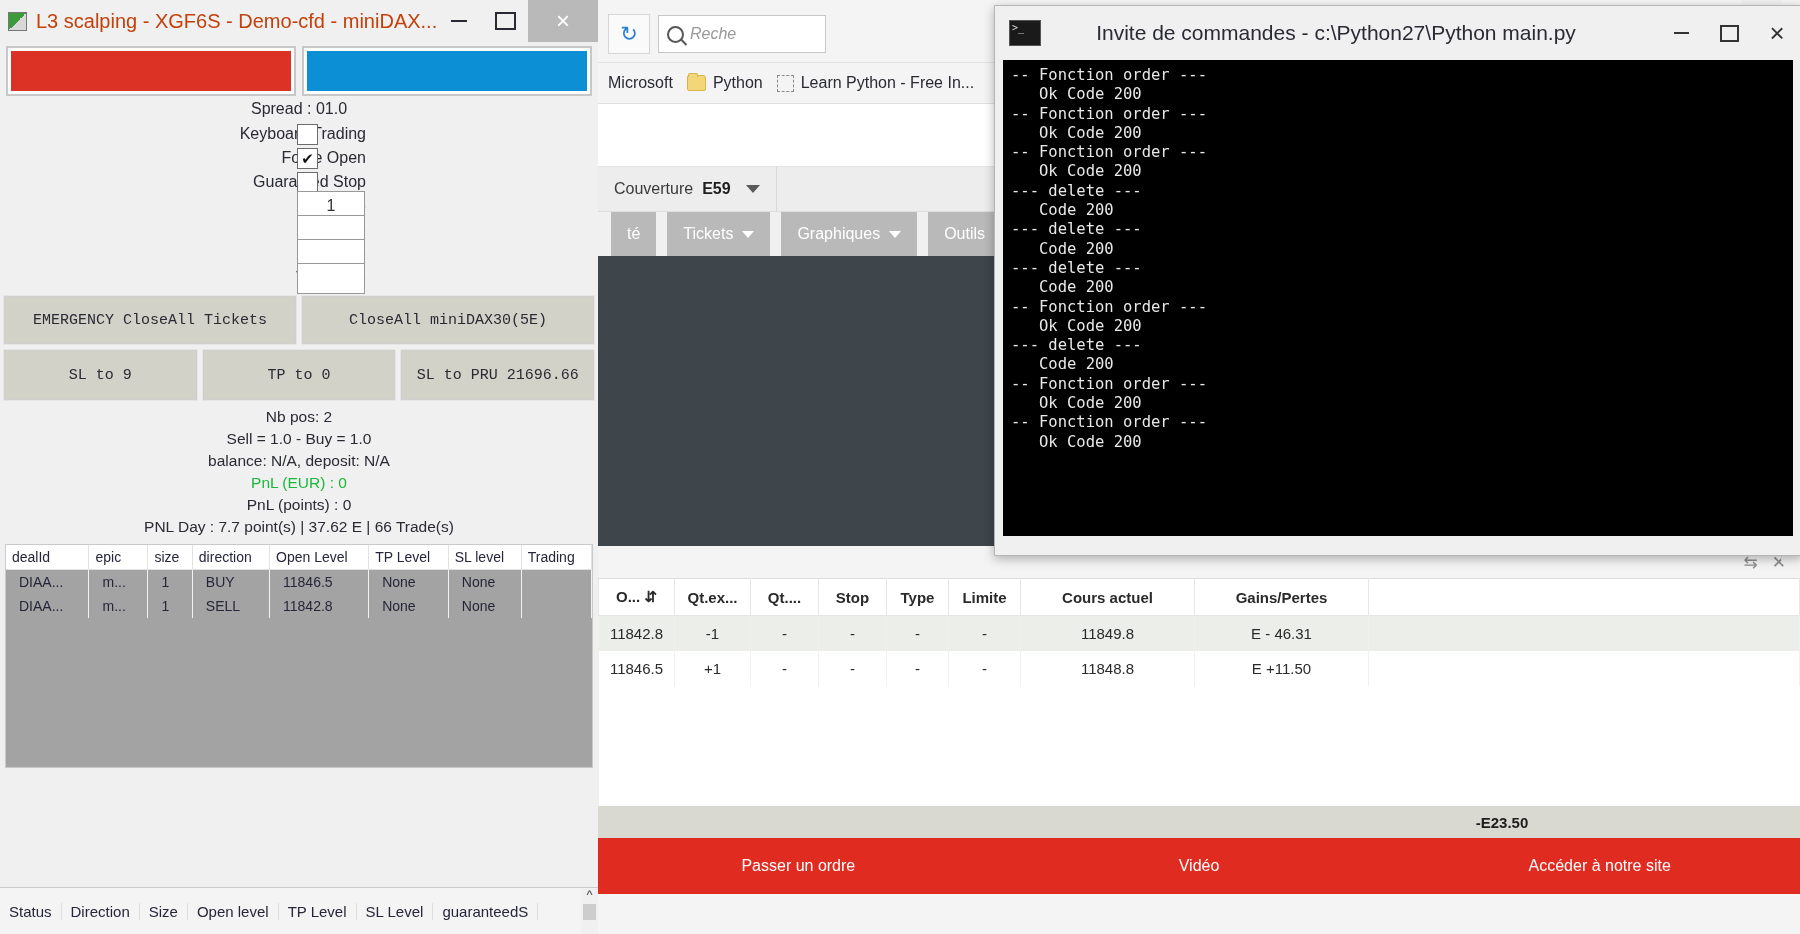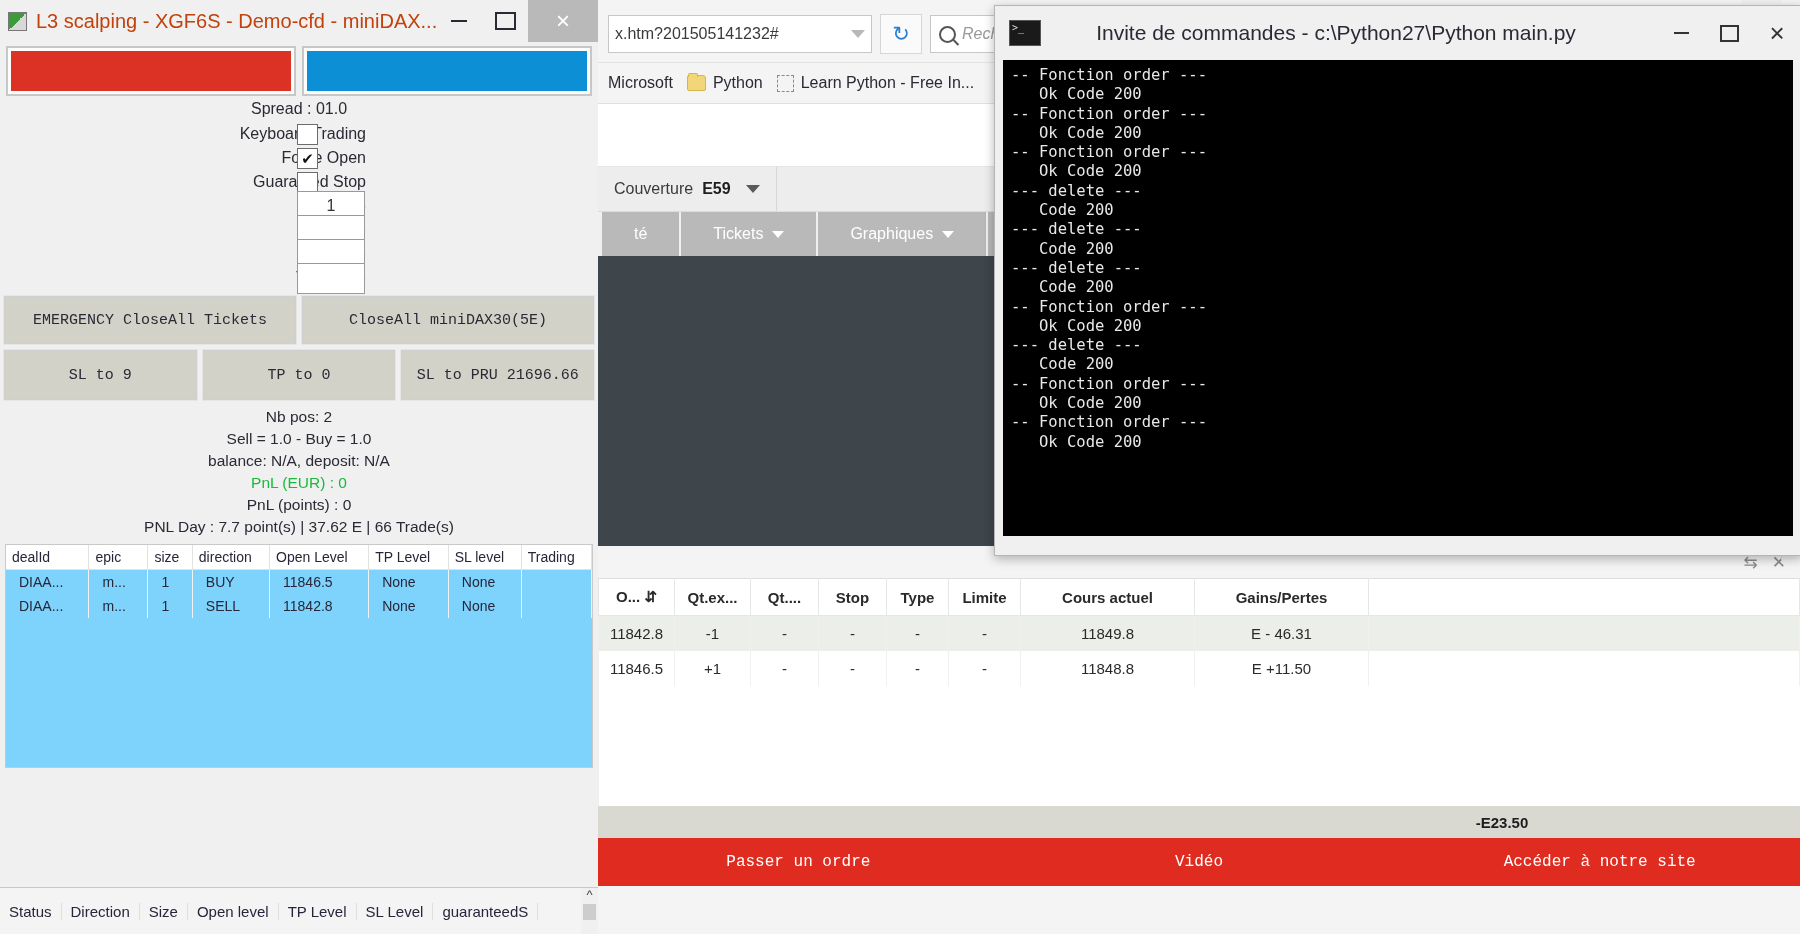--- a/index.html
+++ b/index.html
@@ -35,21 +35,21 @@
   .tinput{position:absolute;left:297px;width:66px;height:29px;border:1px solid #999;background:#fff;text-align:center;font-size:16px;color:#333;display:flex;align-items:center;justify-content:center;}
 
   .btn-row{display:flex;gap:6px;padding:6px 4px 0 4px;font-family:Liberation Mono, monospace;}
   .gbtn{background:#d2d2c8;border:1px solid #cfcfcf;outline:1px solid #e6e6e6;height:42px;display:flex;align-items:center;justify-content:center;font-size:15px;color:#2a2a35;text-align:center;flex:1 1 0;padding:2px 4px;}
   .gbtn.b3{height:44px;}
 
   .stat-line{text-align:center;font-size:15.5px;color:#2a2a35;padding:2px 0;}
   .stat-line.green{color:#19b93b;}
 
   
-  #deals-wrap{margin:6px 5px 8px 5px;border:1px solid #c9c9c9;background:#7dd3fc;height:222px;overflow:hidden;}
+  #deals-wrap{margin:6px 5px 8px 5px;border:1px solid #c9c9c9;background:#a3a3a3;height:222px;overflow:hidden;}
   table.deals{border-collapse:collapse;width:100%;font-size:14px;}
   table.deals th{font-weight:normal;color:#26263a;border-right:1px solid #e2e2e2;border-bottom:1px solid #e2e2e2;padding:4px 6px;text-align:left;background:#fff;white-space:nowrap;}
   table.deals td{padding:4px 13px;border-right:1px solid #f2f2f2;color:#26263a;white-space:nowrap;}
 
   #status-strip{position:absolute;left:0;bottom:0;width:598px;height:46px;background:#f4f4f4;border-top:1px solid #c9c9c9;display:flex;align-items:center;}
   #status-strip .sh{font-size:15px;color:#26263a;padding:0 9px;border-right:1px solid #e0e0e0;white-space:nowrap;}
   #status-scroll{margin-left:auto;width:17px;height:46px;background:#f0f0f0;display:flex;flex-direction:column;align-items:center;}
   #status-scroll .arrow{font-size:13px;color:#444;line-height:14px;}
   #status-scroll .thumb{width:13px;height:16px;background:#cdcdcd;margin-top:2px;}
 
@@ -72,39 +72,39 @@
 
   #demo-band{height:62px;background:#fff;display:flex;align-items:center;justify-content:center;border-bottom:1px solid #e4e4e4;}
   #demo-text{color:#e02b20;font-size:28px;letter-spacing:1px;}
 
   #cover-row{height:44px;background:#ededed;display:flex;align-items:center;border-bottom:1px solid #dcdcdc;}
   #cover-sel{height:44px;display:flex;align-items:center;gap:9px;padding:0 16px;font-size:16px;color:#3a3a3a;border-right:1px solid #d7d7d7;}
   #cover-sel b{color:#1d1d1d;}
   #cover-rest{flex:1 1 auto;height:44px;background:#ededed;}
 
   #tabs-row{height:44px;background:#f0f0f0;display:flex;align-items:stretch;gap:2px;padding:0 4px;}
-  .tabbtn{background:#b9b9b9;color:#fff;display:flex;align-items:center;gap:9px;padding:0 32px;font-size:16px;}
+  .tabbtn{background:#b9b9b9;color:#fff;display:flex;align-items:center;gap:9px;padding:0 16px;font-size:16px;margin-left:9px;}
   .tri-white{width:0;height:0;border-left:6px solid transparent;border-right:6px solid transparent;border-top:7px solid #fff;}
 
   #chart-panel{height:290px;background:#3e454b;margin:0;}
 
   #ctrlbar{height:32px;background:#f4f4f4;display:flex;align-items:center;justify-content:flex-end;gap:14px;padding-right:14px;color:#8c8c8c;font-size:17px;}
 
   
   #pos-table-wrap{background:#fff;}
   table.pos{border-collapse:collapse;width:100%;font-size:15px;table-layout:fixed;}
   table.pos th{font-weight:bold;color:#2a2a2a;border:1px solid #e6e6e6;border-top:1px solid #ddd;padding:9px 6px;background:#fff;white-space:nowrap;}
   table.pos td{padding:9px 6px;border-left:1px solid #f0f0f0;border-right:1px solid #f0f0f0;text-align:center;color:#2a2a2a;}
   table.pos tr.alt td{background:#eceeea;}
   td.red{color:#e02b20;}
   td.blue{color:#1e9de0;}
   #pos-filler{height:120px;background:#fff;border-left:1px solid #f0f0f0;}
   #total-row{height:32px;background:#d9d9d2;display:flex;align-items:center;justify-content:flex-end;font-size:15px;font-weight:bold;color:#1d1d1d;padding-right:0;}
   #total-val{width:596px;text-align:center;}
-  #red-bar{height:48px;background:#e02b20;display:flex;align-items:center;color:#fff;font-size:16px;font-family:Liberation Mono, monospace;}
+  #red-bar{height:56px;background:#e02b20;display:flex;align-items:center;color:#fff;font-size:16px;}
   #red-bar .rb{flex:1 1 0;text-align:center;}
 
   
   #cmd-window{left:994px;top:5px;width:806px;height:549px;background:#f0f0f0;border:1px solid #b5b5b5;box-shadow:0 3px 10px rgba(0,0,0,.28);}
   #cmd-title{height:54px;display:flex;align-items:center;padding-left:14px;}
   #cmd-icon{width:26px;height:22px;background:#1a1a1a;border:1px solid #555;color:#ddd;font-size:10px;display:flex;align-items:flex-start;padding:1px 2px;font-family:"DejaVu Sans Mono",monospace;flex:0 0 auto;}
   #cmd-titletext{flex:1 1 auto;text-align:center;font-size:21px;color:#2a2a35;margin-left:-26px;}
   #cmd-min,#cmd-max,#cmd-close{width:48px;height:54px;display:flex;align-items:center;justify-content:center;flex:0 0 auto;}
   #cmd-min .g{width:15px;height:2px;background:#333;}
   #cmd-max .g{width:15px;height:13px;border:2px solid #333;}
@@ -244,24 +244,20 @@
     <span id="status-scroll">
       <span class="arrow">^</span>
       <span class="thumb"></span>
     </span>
   </div>
 </div>
 
 <div class="abs" id="browser">
 
   <div id="addr-row">
-    <div id="url-box">
-      <span id="url-text">x.htm?201505141232#</span>
-      <span class="tri-down"></span>
-    </div>
     <div id="reload-btn">
         <span>↻</span>
       </div>
     <div id="search-box">
       <span class="mag"></span>
       <span>Reche</span>
     </div>
   </div>
 
   <div id="bmk-row">

